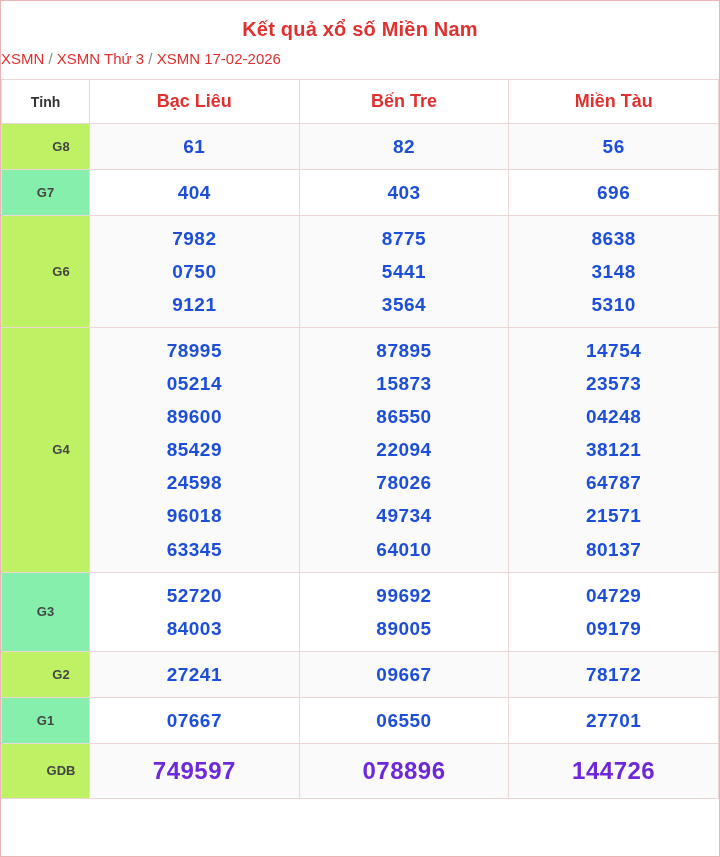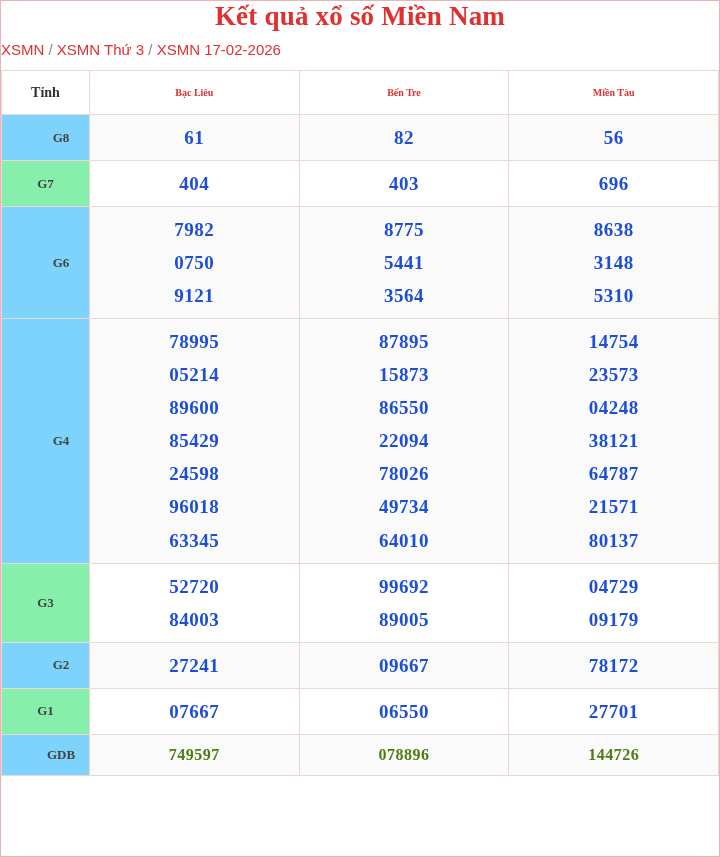--- a/index.html
+++ b/index.html
@@ -15,25 +15,24 @@
     width: 720px;
     height: 857px;
     background: #ffffff;
     border: 1px solid #e8b4b4;
     position: relative;
     overflow: hidden;
   }
   .title {
     text-align: center;
     color: #e03030;
-    font-size: 27px;
-    font-weight: bold;
-    padding-top: 0;
+    font-size: 20px;
+    font-weight: bold;
+    padding-top: 17px;
     letter-spacing: 0.2px;
-    font-family: Liberation Serif, serif;
   }
   .subtitle {
     text-align: left;
     font-size: 15px;
     padding-top: 9px;
     padding-bottom: 12px;
     color: #e03030;
   }
   .subtitle .sep { color: #888; font-weight: normal; }
   .subtitle a {
@@ -42,26 +41,25 @@
   }
   table.results {
     width: 100%;
     border-collapse: collapse;
     table-layout: fixed;
   }
   table.results th, table.results td {
     border: 1px solid #ecd6d6;
     text-align: center;
     vertical-align: middle;
-    font-family: Liberation Serif, serif;
   }
   table.results thead th {
     background: #ffffff;
     color: #e03030;
-    font-size: 10px;
+    font-size: 18px;
     font-weight: bold;
     height: 44px;
     border-top: 1px solid #ecd6d6;
     border-bottom: 1px solid #ecd6d6;
   }
   table.results thead th.prize-head {
     color: #333333;
     font-size: 14px;
     width: 88px;
     text-align: center;
@@ -75,25 +73,25 @@
   }
   td.nums {
     font-size: 19px;
     font-weight: bold;
     color: #1d4ed8;
     line-height: 1.74;
     padding: 6px 0;
     letter-spacing: 0.5px;
   }
   tr.gdb td.nums {
-    color: #4d7c0f;
-    font-size: 16px;
+    color: #6d28d9;
+    font-size: 24px;
   }
   tr.shaded td.nums { background: #fafafa; }
-  tr.shaded td.prize-label { background: #7dd3fc; padding-left: 32px; }
+  tr.shaded td.prize-label { background: #bef264; padding-left: 32px; }
   .num-line { display: block; }
 </style>
 </head>
 <body>
 
 <div class="page">
 
   <div class="title">Kết quả xổ số Miền Nam</div>
 
   <div class="subtitle">

